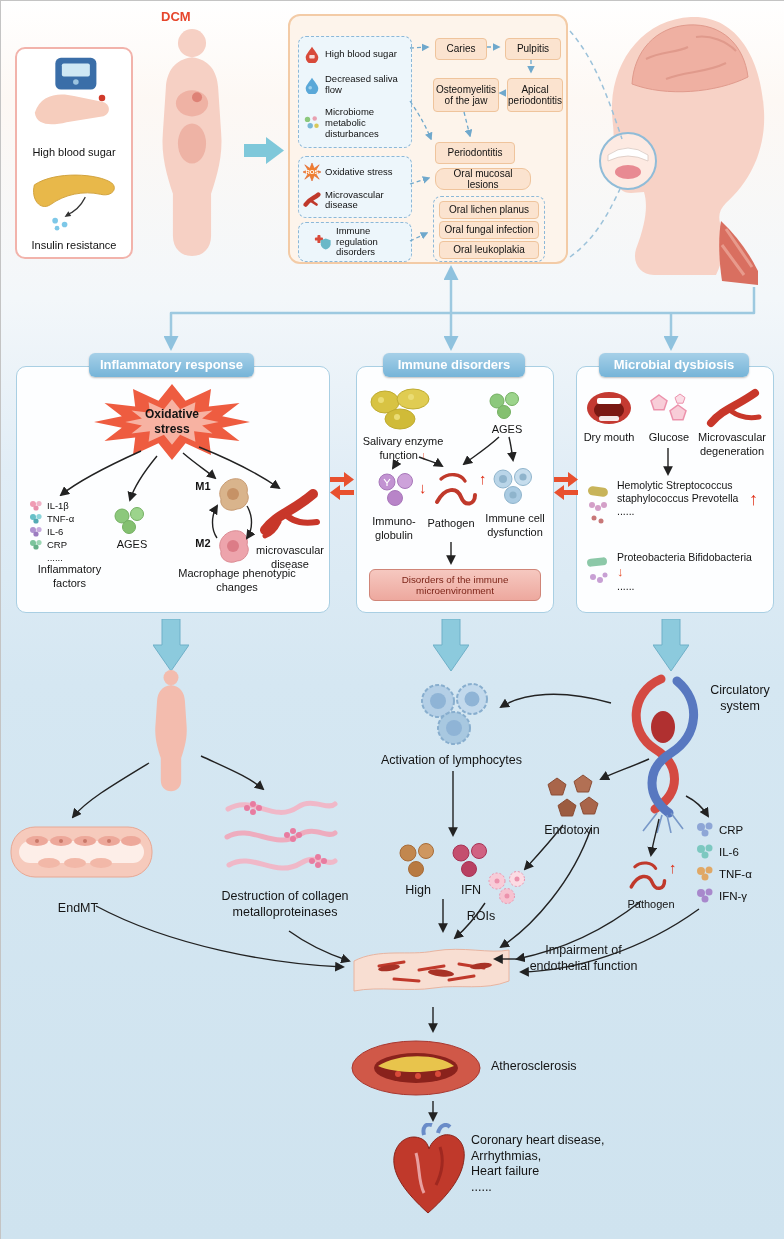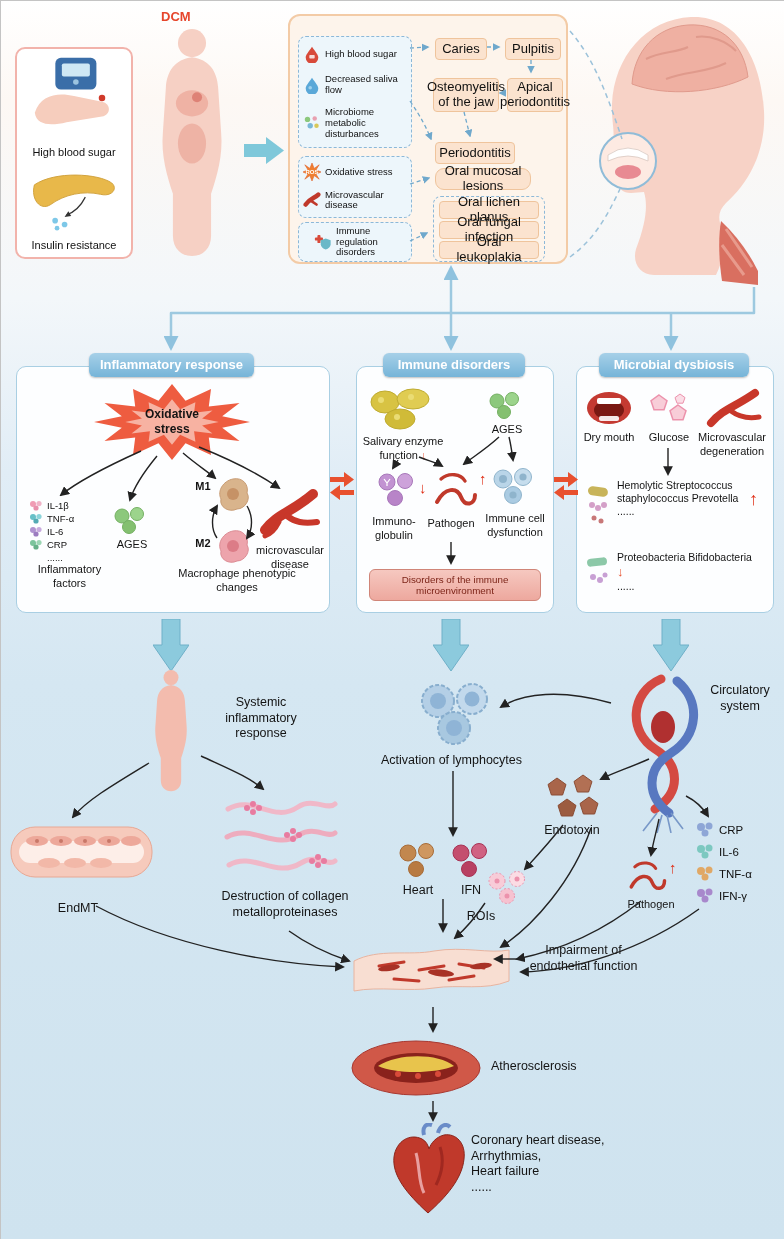--- a/index.html
+++ b/index.html
@@ -22,21 +22,21 @@
   
   .oral-panel{position:absolute;left:287px;top:13px;width:280px;height:250px;background:#fdf4eb;
     border:2px solid #f3cba6;border-radius:12px;box-sizing:border-box;}
   .dbox{position:absolute;background:#edf6fb;border:1.5px dashed #8cb8d8;border-radius:8px;
     display:flex;flex-direction:column;justify-content:space-around;padding:2px 2px;box-sizing:border-box;}
   .crow{display:flex;align-items:center;gap:4px;padding:1px 2px;}
   .crow .txt{font-size:9.5px;line-height:1.12;text-align:left;}
   .ic{position:relative;width:18px;height:18px;flex:0 0 18px;}
   .ros-txt{position:absolute;left:0;top:0;width:18px;height:18px;display:flex;align-items:center;justify-content:center;
     font-size:6px;font-weight:bold;color:#fff;}
-  .obox{position:absolute;background:#fbe3cf;border:1px solid #efc49c;border-radius:4px;font-size:13px;
+  .obox{position:absolute;background:#fbe3cf;border:1px solid #efc49c;border-radius:4px;font-size:10px;
     display:flex;align-items:center;justify-content:center;text-align:center;padding:1px 3px;line-height:1.15;box-sizing:border-box;}
   .dgroup{position:absolute;border:1.5px dashed #8cb8d8;border-radius:8px;box-sizing:border-box;}
   .dgroup .obox{position:absolute;left:5px;width:100px;height:18px;}
   
   .panel{position:absolute;background:#fdfeff;border:1.5px solid var(--panel_border,#a9cfe3);border-radius:10px;}
   .panel-hd{position:absolute;background:linear-gradient(#a6d0e8,var(--header_blue,#76b4d8));color:#fff;font-weight:bold;
     font-size:13px;text-align:center;line-height:24px;height:24px;border-radius:6px;box-shadow:0 1px 2px rgba(0,0,0,.25);z-index:2;}
   .frow{display:flex;align-items:center;gap:4px;height:12px;margin-bottom:1px;}
   .frow .t{font-size:9.5px;}
   .footer-box{position:absolute;background:linear-gradient(#f6c8c0,#eda89e);border:1px solid #d08578;border-radius:6px;
@@ -343,21 +343,20 @@
       <polygon points="9,0 27,0 27,26 36,26 18,52 0,26 9,26" fill="#8ccadd" stroke="#6fb0c8"></polygon>
     </svg>
   <svg class="abs" style="left:652px;top:618px;" width="36" height="52">
       <polygon points="9,0 27,0 27,26 36,26 18,52 0,26 9,26" fill="#8ccadd" stroke="#6fb0c8"></polygon>
     </svg>
 
   <svg class="abs" style="left:138px;top:668px;" width="64" height="126" viewBox="0 0 110 235">
     <circle cx="55" cy="16" r="14" fill="#f3bcae"></circle>
     <path d="M55 30 C38 32 30 44 29 60 L26 105 C24 128 30 148 36 166 L36 208 C36 220 44 228 55 228 C66 228 74 220 74 208 L74 166 C80 148 86 128 84 105 L81 60 C80 44 72 32 55 30 Z" fill="#f3bcae"></path>
   </svg>
-  <div class="lbl big" style="left:205px;top:694px;width:110px;">Systemic inflammatory response</div>
 
   <svg class="abs" style="left:8px;top:818px;" width="145" height="75" viewBox="0 0 145 75">
     <rect x="2" y="8" width="141" height="50" rx="24" fill="#f6cabc" stroke="#e8a894"></rect>
     <rect x="10" y="22" width="125" height="22" rx="11" fill="#fdeee8"></rect>
     <ellipse cx="28" cy="22" rx="11" ry="5" fill="#eda89a"></ellipse>
       <ellipse cx="52" cy="22" rx="11" ry="5" fill="#eda89a"></ellipse>
       <ellipse cx="76" cy="22" rx="11" ry="5" fill="#eda89a"></ellipse>
       <ellipse cx="100" cy="22" rx="11" ry="5" fill="#eda89a"></ellipse>
       <ellipse cx="122" cy="22" rx="10" ry="5" fill="#eda89a"></ellipse>
     <circle cx="28" cy="22" r="2" fill="#c87868"></circle>
@@ -403,21 +402,21 @@
       <circle cx="56" cy="18" r="7.5" fill="#8fb4d6"></circle>
       <circle cx="38" cy="47" r="8" fill="#8fb4d6"></circle>
   </svg>
   <div class="lbl big" style="left:368px;top:752px;width:165px;">Activation of lymphocytes</div>
 
   <svg class="abs" style="left:395px;top:840px;" width="44" height="40" viewBox="0 0 44 40">
     <circle cx="12" cy="12" r="8" fill="#c2874e" stroke="#a86c38"></circle>
       <circle cx="30" cy="10" r="7.5" fill="#cf9760" stroke="#a86c38"></circle>
       <circle cx="20" cy="28" r="7.5" fill="#b87a42" stroke="#a86c38"></circle>
   </svg>
-  <div class="lbl big" style="left:393px;top:882px;width:48px;">Heart</div>
+  <div class="lbl big" style="left:393px;top:882px;width:48px;">High</div>
   <svg class="abs" style="left:448px;top:840px;" width="44" height="40" viewBox="0 0 44 40">
     <circle cx="12" cy="12" r="8" fill="#c44e6e" stroke="#a83254"></circle>
       <circle cx="30" cy="10" r="7.5" fill="#d06282" stroke="#a83254"></circle>
       <circle cx="20" cy="28" r="7.5" fill="#b84062" stroke="#a83254"></circle>
   </svg>
   <div class="lbl big" style="left:446px;top:882px;width:48px;">IFN</div>
 
   <svg class="abs" style="left:542px;top:772px;" width="58" height="48" viewBox="0 0 58 48">
     <polygon points="14,5 23,11.5 19.6,22 8.4,22 5,11.5" fill="#a9654a" stroke="#8a4c34"></polygon>
     <polygon points="40,2 49,8.5 45.6,19 34.4,19 31,8.5" fill="#b27054" stroke="#8a4c34"></polygon>

